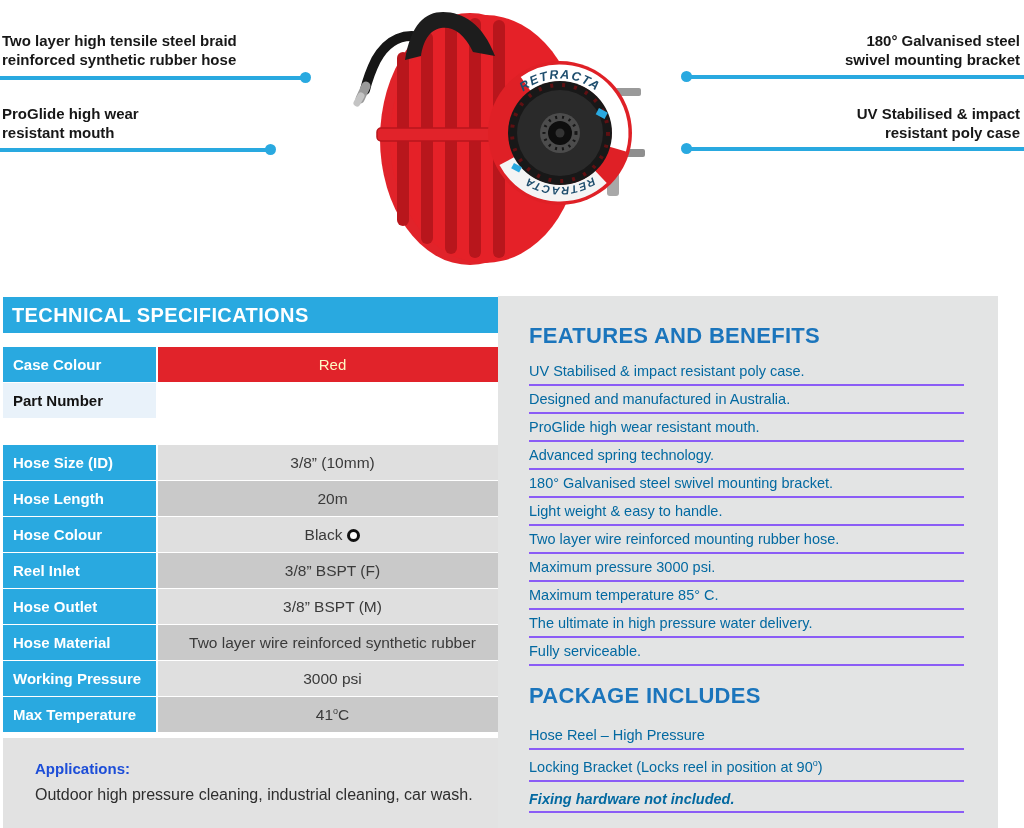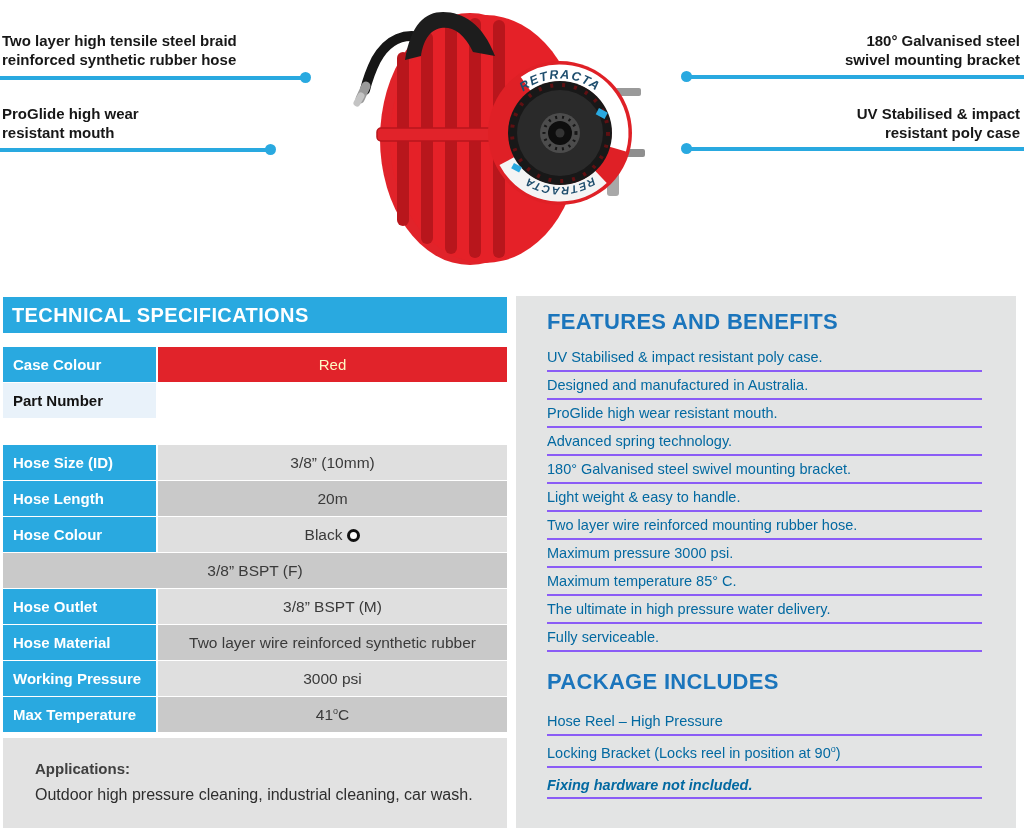--- a/index.html
+++ b/index.html
@@ -38,25 +38,25 @@
   .svalue.red{background:var(--red);color:#fef9c3;font-size:15px;}
   .svalue.pale{background:var(--paleblue);}
   .svalue.alt1{background:var(--graylight);}
   .svalue.alt2{background:var(--graydark);}
   .spacer-row{height:26px;background:#fff;}
   .svalue sup{font-size:9px;vertical-align:super;line-height:0;}
   .swatch{display:inline-block;width:13px;height:13px;border:3px solid #111;border-radius:50%;background:#fdfdfd;vertical-align:-2px;margin-left:5px;}
 
   
   .applications{position:absolute;left:3px;top:738px;width:504px;height:90px;background:#E2E2E2;padding:22px 20px 0 32px;}
-  .app-heading{font-size:15px;font-weight:bold;color:#404040;margin-bottom:9px;}
+  .app-heading{font-size:15px;font-weight:bold;color:#1d4ed8;margin-bottom:9px;}
   .app-text{font-size:16px;color:#2e2e2e;}
 
   
-  .right-panel{position:absolute;left:516px;top:296px;width:500px;height:532px;background:var(--panelgray);padding:13px 34px 0 31px;}
+  .right-panel{position:absolute;left:498px;top:296px;width:500px;height:532px;background:var(--panelgray);padding:27px 34px 0 31px;}
   .panel-title{font-size:22px;font-weight:bold;color:var(--headblue);letter-spacing:.3px;}
   .panel-title.pkg{margin-top:17px;}
   .plist{list-style:none;margin-top:9px;}
   .plist li{font-size:14.5px;color:#0369a1;padding:4px 0 4px;border-bottom:2px solid #8b5cf6;line-height:18px;}
   .plist li.italic{font-style:italic;font-weight:600;}
   .plist li sup{font-size:9px;}
 </style>
 </head>
 <body>
 
@@ -170,20 +170,21 @@
       </div>
 
       <div class="srow">
         <div class="slabel">Hose Colour</div>
         <div class="svalue alt1">
           <span>Black</span><span class="swatch"></span>
         </div>
       </div>
 
       <div class="srow">
+        <div class="slabel">Reel Inlet</div>
         <div class="svalue alt2">3/8” BSPT (F)</div>
       </div>
 
       <div class="srow">
         <div class="slabel">Hose Outlet</div>
         <div class="svalue alt1">3/8” BSPT (M)</div>
       </div>
 
       <div class="srow">
         <div class="slabel">Hose Material</div>

